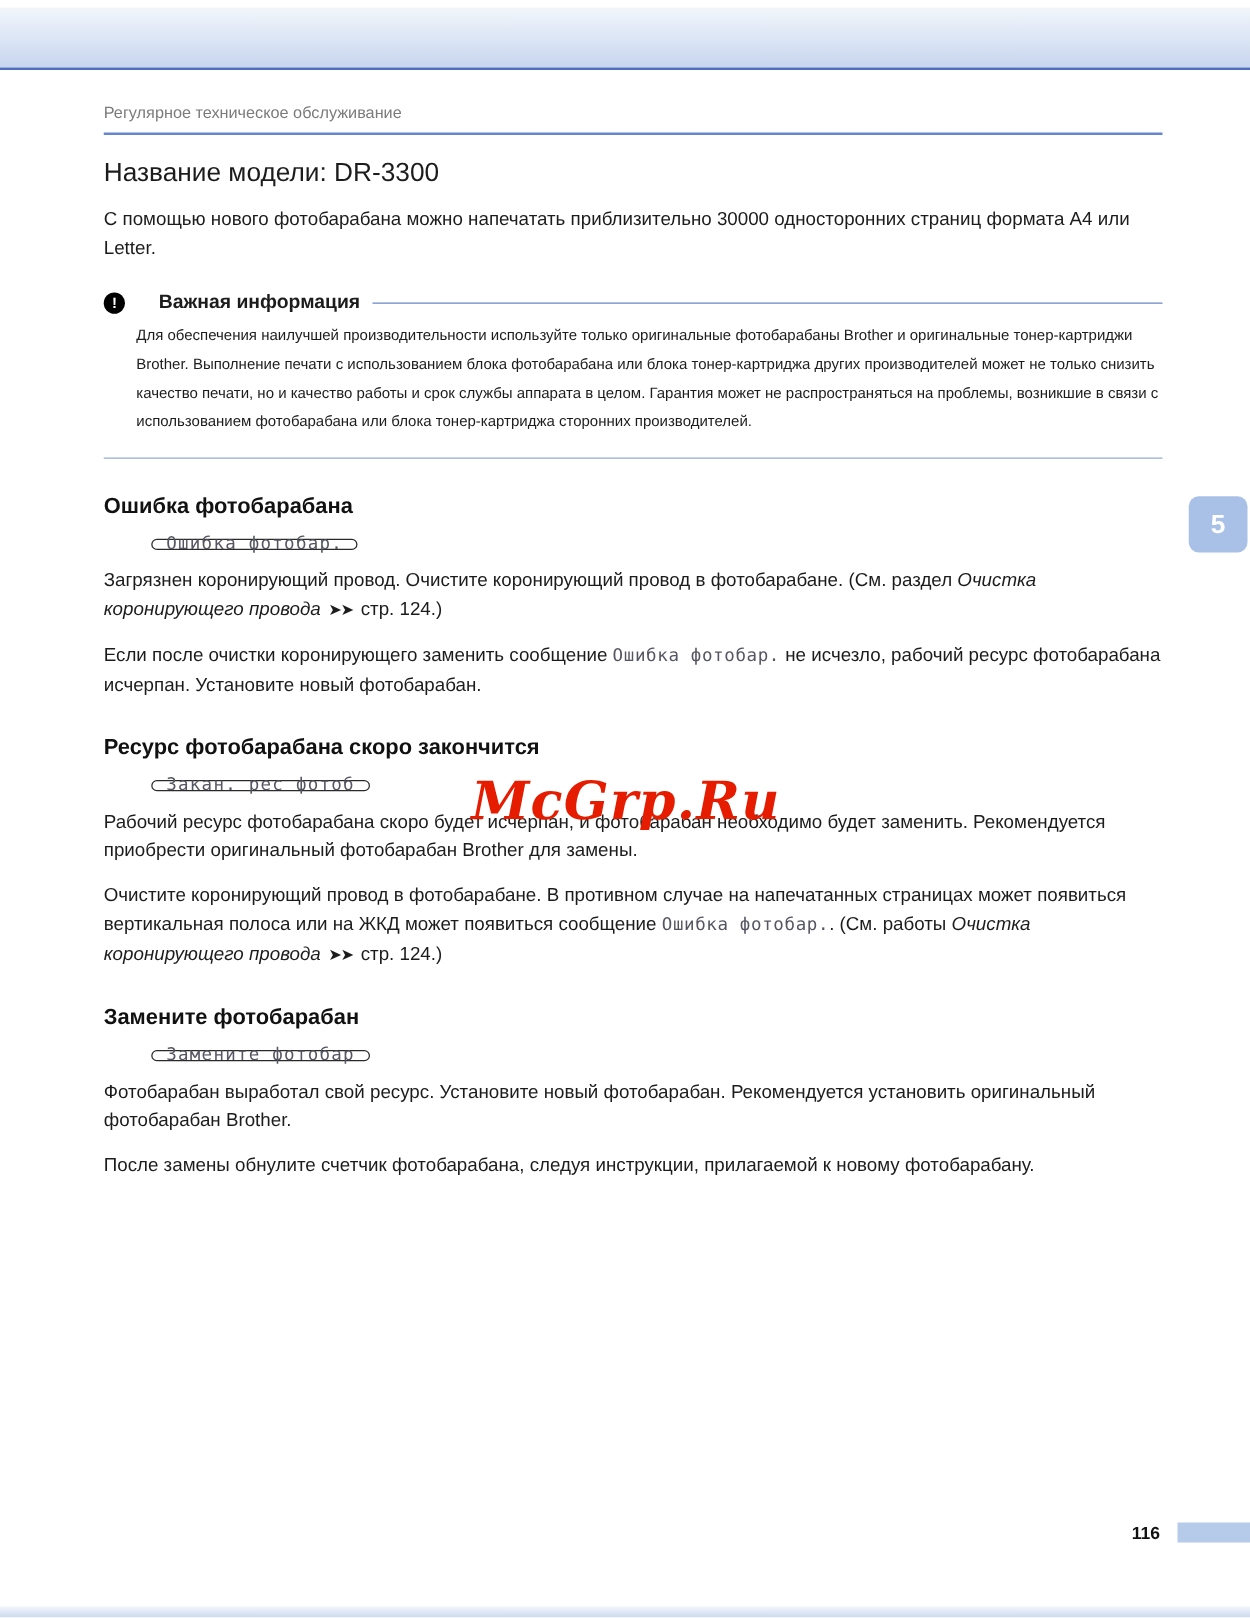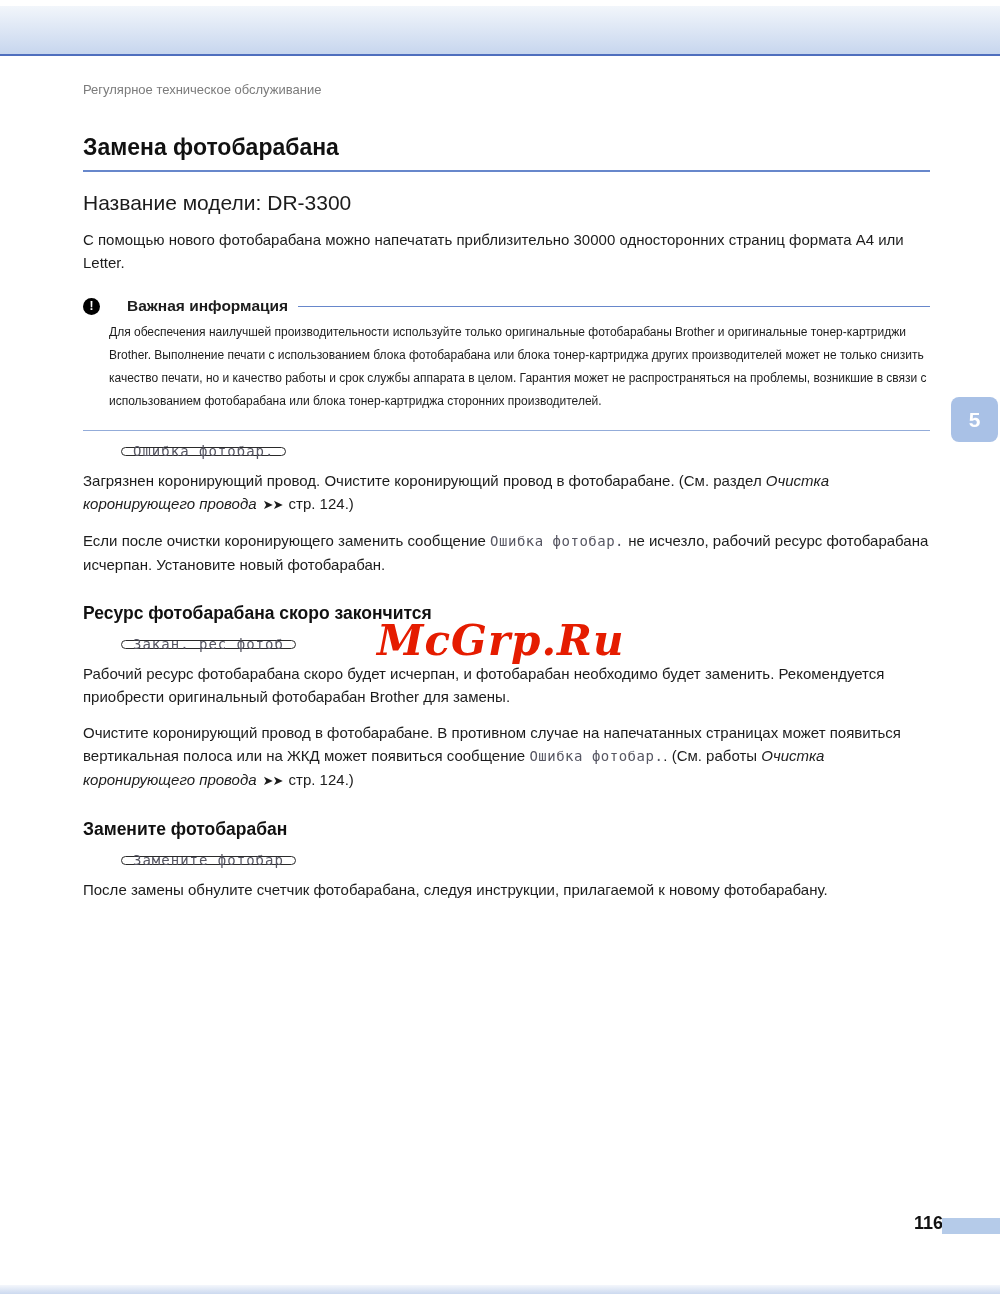--- a/index.html
+++ b/index.html
@@ -158,22 +158,22 @@
     font-size: 42px;
     color: #e51c00;
     z-index: 5;
     letter-spacing: 1px;
   }
 
   
   .page-num {
     position: absolute;
     bottom: 60px;
-    right: 57px;
-    font-size: 18px;
+    right: 72px;
+    font-size: 14px;
     font-weight: bold;
     color: #111;
   }
   .page-num-bar {
     position: absolute;
     bottom: 60px;
     right: 0;
     width: 58px;
     height: 16px;
     background: #b5cbe9;
@@ -181,54 +181,55 @@
 </style>
 </head>
 <body>
 
 <div class="top-band"></div>
 
 <div class="content">
 
   <div class="running-header">Регулярное техническое обслуживание</div>
 
-  <h1 class="doc-title">Замена фотобарабана</h1>
   <div class="title-rule"></div>
 
   <div class="model-line">Название модели: DR-3300</div>
 
   <p class="body-p">С помощью нового фотобарабана можно напечатать приблизительно 30000 односторонних страниц формата A4 или Letter.</p>
 
   <div class="important">
     <div class="imp-head">
       <span class="imp-icon">!</span>
       <span class="imp-title">Важная информация</span>
       <span class="imp-rule"></span>
     </div>
     <p class="imp-body">Для обеспечения наилучшей производительности используйте только оригинальные фотобарабаны Brother и оригинальные тонер-картриджи Brother. Выполнение печати с использованием блока фотобарабана или блока тонер-картриджа других производителей может не только снизить качество печати, но и качество работы и срок службы аппарата в целом. Гарантия может не распространяться на проблемы, возникшие в связи с использованием фотобарабана или блока тонер-картриджа сторонних производителей.</p>
   </div>
   <div class="imp-bottom-rule"></div>
 
+  <h2 class="section-h">Ошибка фотобарабана</h2>
   <div class="lcd-wrap">
     <span class="lcd-box">Ошибка фотобар.</span>
   </div>
   <p class="body-p"><span>Загрязнен коронирующий провод. Очистите коронирующий провод в фотобарабане. (См. раздел </span><span class="italic-ref">Очистка коронирующего провода</span><span class="arrows">➤➤</span><span> стр. 124.)</span></p>
   <p class="body-p"><span>Если после очистки коронирующего заменить сообщение </span><span class="mono-inline">Ошибка фотобар.</span><span> не исчезло, рабочий ресурс фотобарабана исчерпан. Установите новый фотобарабан.</span></p>
 
   <h2 class="section-h">Ресурс фотобарабана скоро закончится</h2>
   <div class="lcd-wrap">
     <span class="lcd-box">Закан. рес фотоб</span>
   </div>
   <p class="body-p">Рабочий ресурс фотобарабана скоро будет исчерпан, и фотобарабан необходимо будет заменить. Рекомендуется приобрести оригинальный фотобарабан Brother для замены.</p>
   <p class="body-p"><span>Очистите коронирующий провод в фотобарабане. В противном случае на напечатанных страницах может появиться вертикальная полоса или на ЖКД может появиться сообщение </span><span class="mono-inline">Ошибка фотобар.</span><span>. (См. работы </span><span class="italic-ref">Очистка коронирующего провода</span><span class="arrows">➤➤</span><span> стр. 124.)</span></p>
 
   <h2 class="section-h">Замените фотобарабан</h2>
   <div class="lcd-wrap">
     <span class="lcd-box">Замените фотобар</span>
   </div>
+  <p class="body-p">Фотобарабан выработал свой ресурс. Установите новый фотобарабан. Рекомендуется установить оригинальный фотобарабан Brother.</p>
   <p class="body-p">После замены обнулите счетчик фотобарабана, следуя инструкции, прилагаемой к новому фотобарабану.</p>
 
 </div>
 
 <div class="chapter-tab">5</div>
 
 <div class="watermark">McGrp.Ru</div>
 
 <span class="page-num">116</span>
 <span class="page-num-bar"></span>

